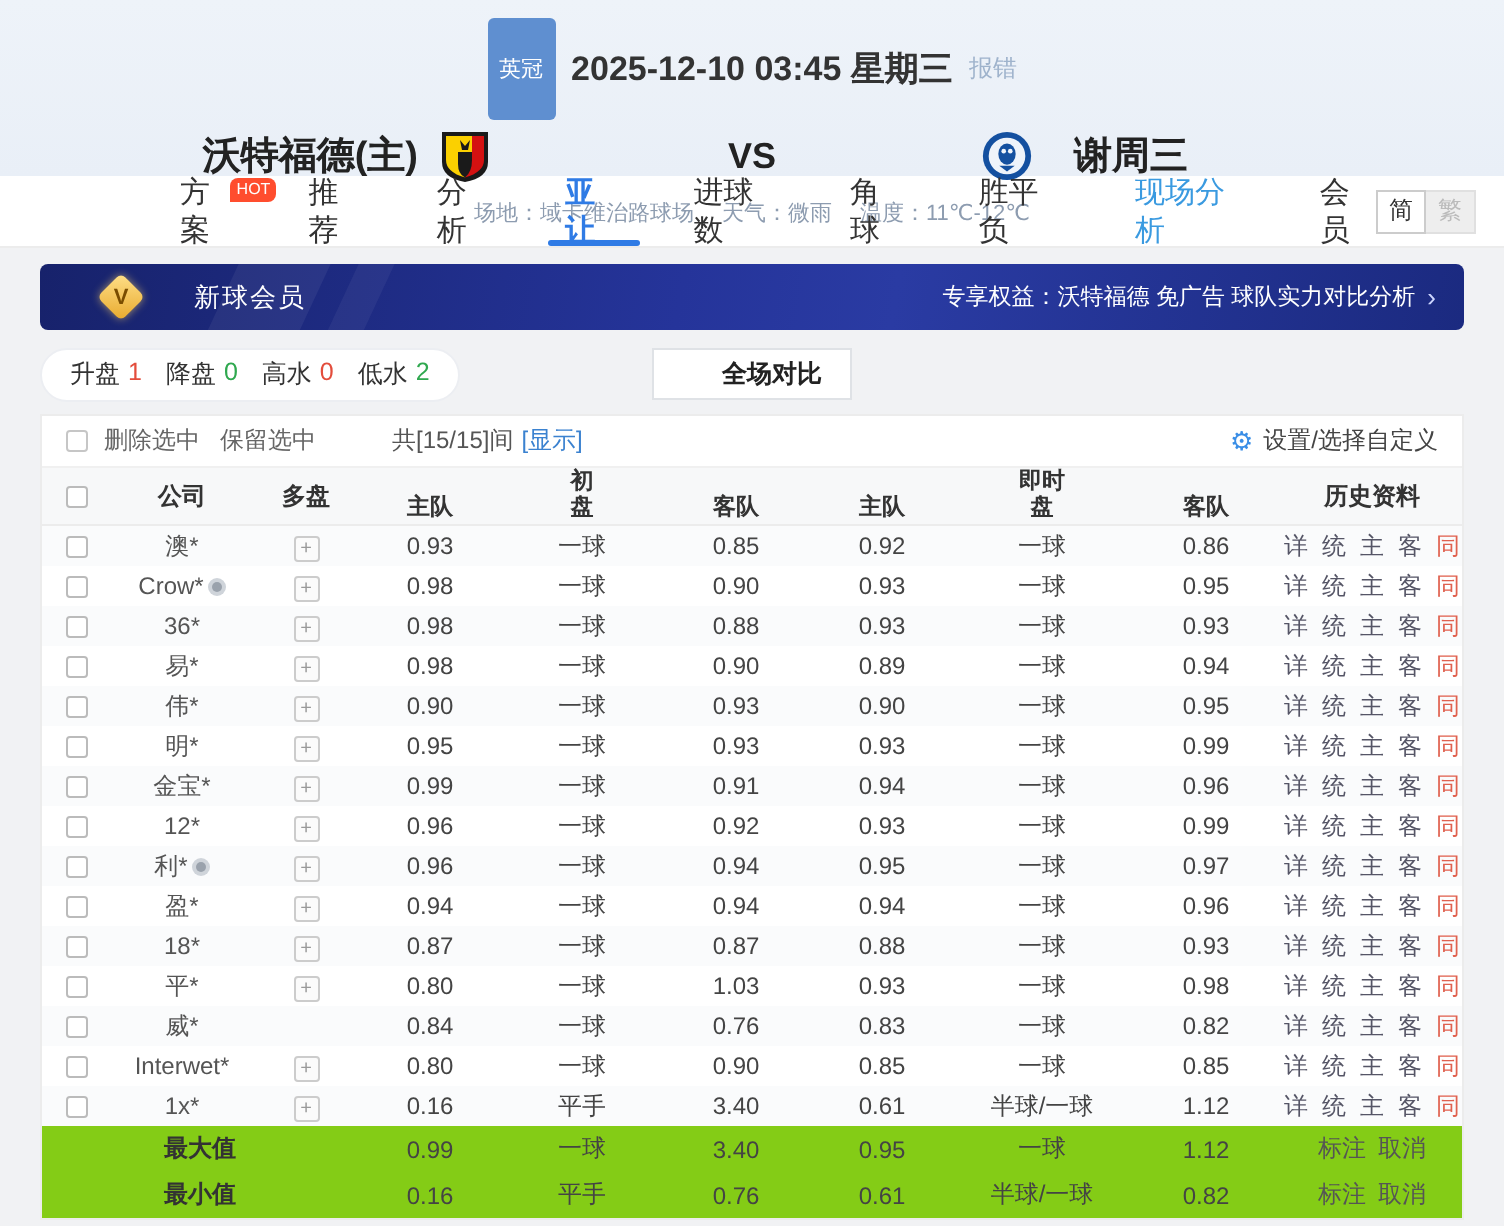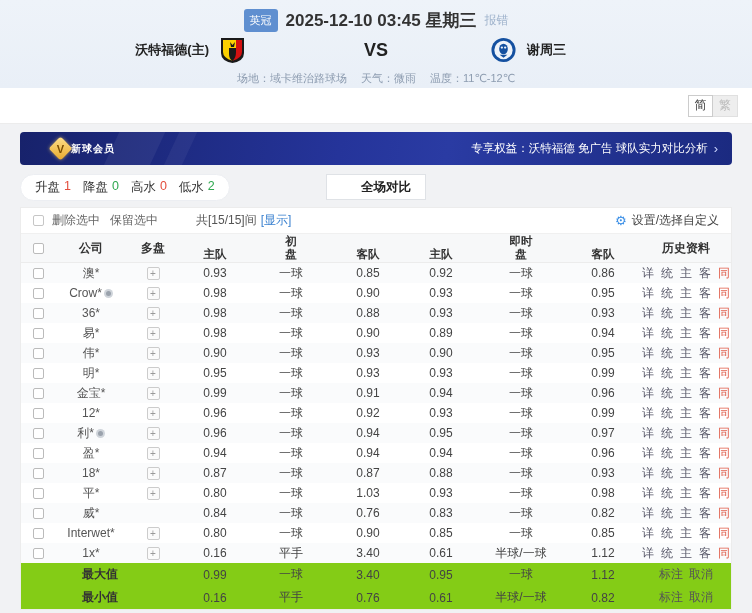--- a/index.html
+++ b/index.html
@@ -2,27 +2,27 @@
 <html><head>
 <meta charset="utf-8">
 <style>
   * { margin:0; padding:0; box-sizing:border-box; }
   html,body { width:752px; height:613px; overflow:hidden;
     font-family:"Liberation Sans","DejaVu Sans",sans-serif; background:#f1f2f4; }
 
   
   .top-header { height:88px; background:linear-gradient(180deg,#eef3f9,#e9eff7); }
   .meta-line { display:flex; justify-content:center; align-items:center; gap:8px; padding-top:9px; }
-  .league-badge { background:#5f8fd0; color:#fff; font-size:11px; padding:4px 6px; border-radius:3px; }
+  .league-badge { background:#5f8fd0; color:#fff; font-size:11px; padding:18px 6px; border-radius:3px; }
   .match-date { font-size:17px; color:#333; font-weight:bold; }
   .report-error { font-size:12px; color:#9fb3cc; cursor:pointer; }
   .team-line { display:grid; grid-template-columns:1fr auto 1fr; align-items:center; margin-top:4px; }
   .team-home { display:flex; align-items:center; justify-content:flex-end; gap:10px; padding-right:118px; }
-  .team-away { display:flex; align-items:center; justify-content:flex-start; gap:10px; padding-left:102px; }
-  .team-name { font-size:13px; font-weight:bold; color:#222; }
+  .team-away { display:flex; align-items:center; justify-content:flex-start; gap:20px; padding-left:102px; }
+  .team-name { font-size:19px; font-weight:bold; color:#222; }
   .vs { font-size:18px; font-weight:bold; color:#222; }
   .venue-line { display:flex; justify-content:center; gap:14px; margin-top:7px; font-size:11px; color:#8d9cb0; }
 
   
   .nav-bar { height:36px; background:#fff; border-bottom:1px solid #ececec;
     display:flex; align-items:center; padding:0 14px 0 90px; }
   .nav-tabs { display:flex; gap:36px; align-items:center; height:100%; }
   .tab { font-size:15px; color:#333; position:relative; cursor:pointer; height:100%;
     display:flex; align-items:center; }
   .tab.active { color:#2f7be5; font-weight:bold; }
@@ -43,21 +43,21 @@
     display:flex; align-items:center; padding:0 14px; cursor:pointer; }
   .vip-banner::before { content:""; position:absolute; left:90px; top:-10px; width:46px; height:60px;
     background:rgba(255,255,255,0.06); transform:skewX(-25deg); }
   .vip-banner::after { content:""; position:absolute; left:150px; top:-10px; width:18px; height:60px;
     background:rgba(255,255,255,0.05); transform:skewX(-25deg); }
   .vip-logo { width:21px; height:21px; margin-left:16px; position:relative; flex:0 0 auto; }
   .vip-diamond { position:absolute; inset:2px; background:linear-gradient(135deg,#ffe08a,#e8a92c);
     transform:rotate(45deg); border-radius:3px; box-shadow:0 0 4px rgba(255,215,100,.6); }
   .vip-v { position:absolute; inset:0; display:flex; align-items:center; justify-content:center;
     color:#7a4d00; font-size:11px; font-weight:bold; }
-  .vip-title { color:#fff; font-size:10px; font-weight:bold; letter-spacing:1px; }
+  .vip-title { color:#fff; font-size:13px; font-weight:normal; margin-left:26px; letter-spacing:1px; }
   .vip-benefits { margin-left:auto; color:#fff; font-size:11.5px; display:flex; align-items:center; gap:6px; }
   .vip-arrow { font-size:13px; color:#cdd6ff; }
 
   
   .filter-row { margin:9px 20px 0; height:26px; position:relative; display:flex; align-items:center; }
   .filter-pill { background:#fff; border:1px solid #eceef2; border-radius:14px; padding:4px 14px;
     display:flex; gap:12px; font-size:12.5px; color:#333; }
   .filter-item { display:flex; gap:4px; }
   .compare-toggle { position:absolute; left:50%; transform:translateX(-50%); display:flex; }
   .cmp-btn { width:100px; height:26px; font-size:12.5px; display:flex; align-items:center;
@@ -144,20 +144,31 @@
     </div>
   </div>
   <div class="venue-line">
     <span>场地：域卡维治路球场</span>
     <span>天气：微雨</span>
     <span>温度：11℃-12℃</span>
   </div>
 </div>
 
 <div class="nav-bar">
+  <div class="nav-tabs">
+      <div class="tab">方案<i class="hot">HOT</i></div>
+      <div class="tab">推荐</div>
+      <div class="tab">分析</div>
+      <div class="tab active">亚让</div>
+      <div class="tab">进球数</div>
+      <div class="tab">角球</div>
+      <div class="tab">胜平负</div>
+      <div class="tab hl">现场分析</div>
+      <div class="tab">会员</div>
+    </div>
   <div class="lang-toggle">
     <span class="lang-btn lang-on">简</span>
     <span class="lang-btn lang-off">繁</span>
   </div>
 </div>
 
 <div class="vip-banner">
   <span class="vip-logo">
     <span class="vip-diamond"></span>
     <span class="vip-v">V</span>

